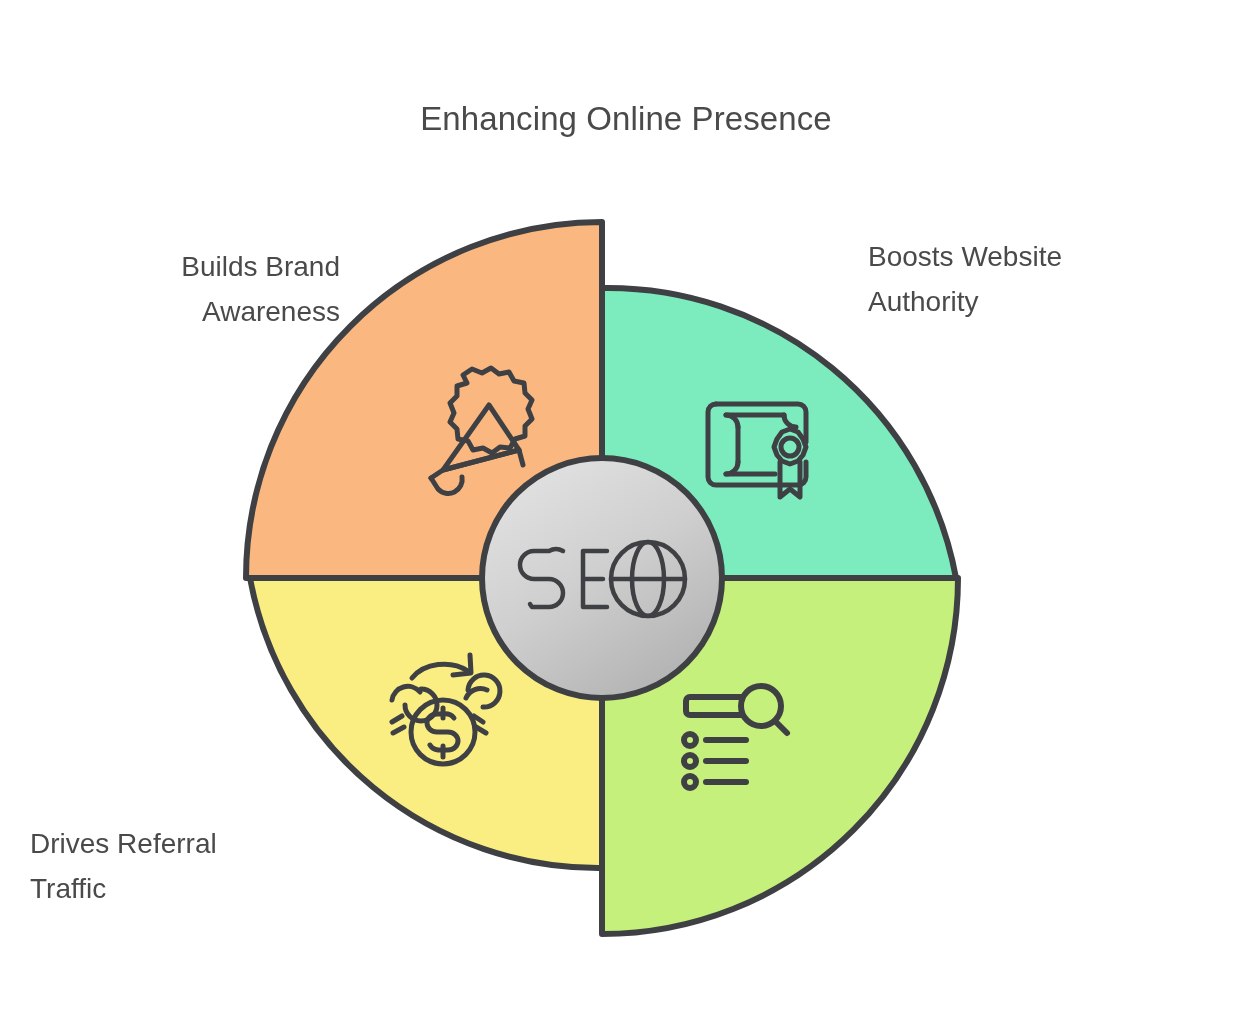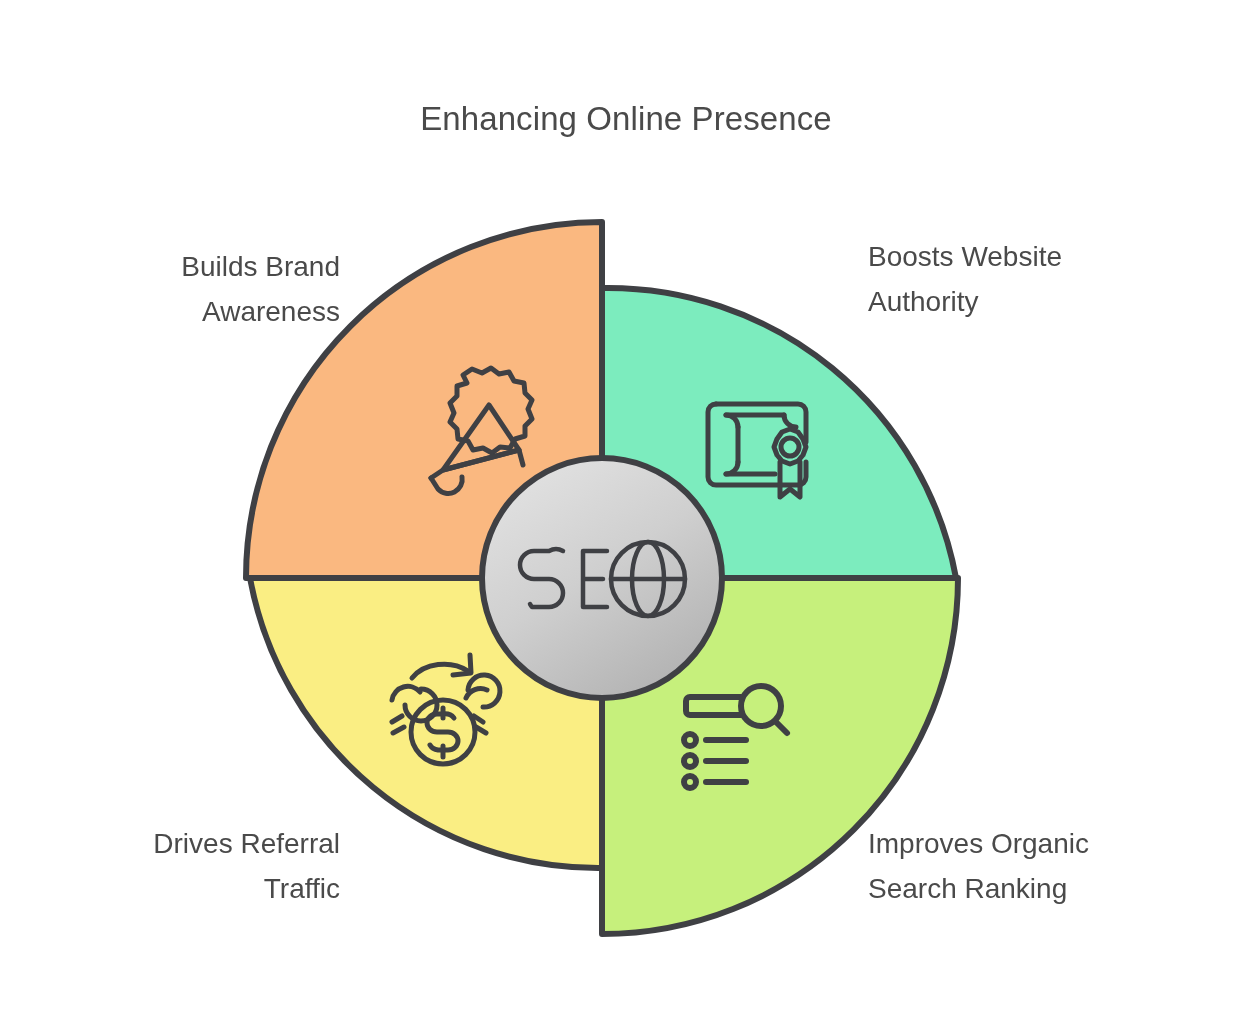--- a/index.html
+++ b/index.html
@@ -65,21 +65,20 @@
   #label-top-right {
     left: 868px;
     top: 235px;
     width: 340px;
     text-align: left;
   }
   #label-bottom-left {
     left: 30px;
     top: 822px;
     width: 310px;
-    text-align: right;
   }
   #label-bottom-right {
     left: 868px;
     top: 822px;
     width: 340px;
     text-align: left;
   }
 </style>
 </head>
 <body>
@@ -219,16 +218,14 @@
 
   <div class="quad-label" id="label-top-left">Builds Brand
 Awareness</div>
 
   <div class="quad-label" id="label-top-right">Boosts Website
 Authority</div>
 
   <div class="quad-label" id="label-bottom-left">Drives Referral
 Traffic</div>
 
-  <div class="quad-label" id="label-bottom-right">Improves Organic
-Search Ranking</div>
 
 </div>
 
 </body></html>

